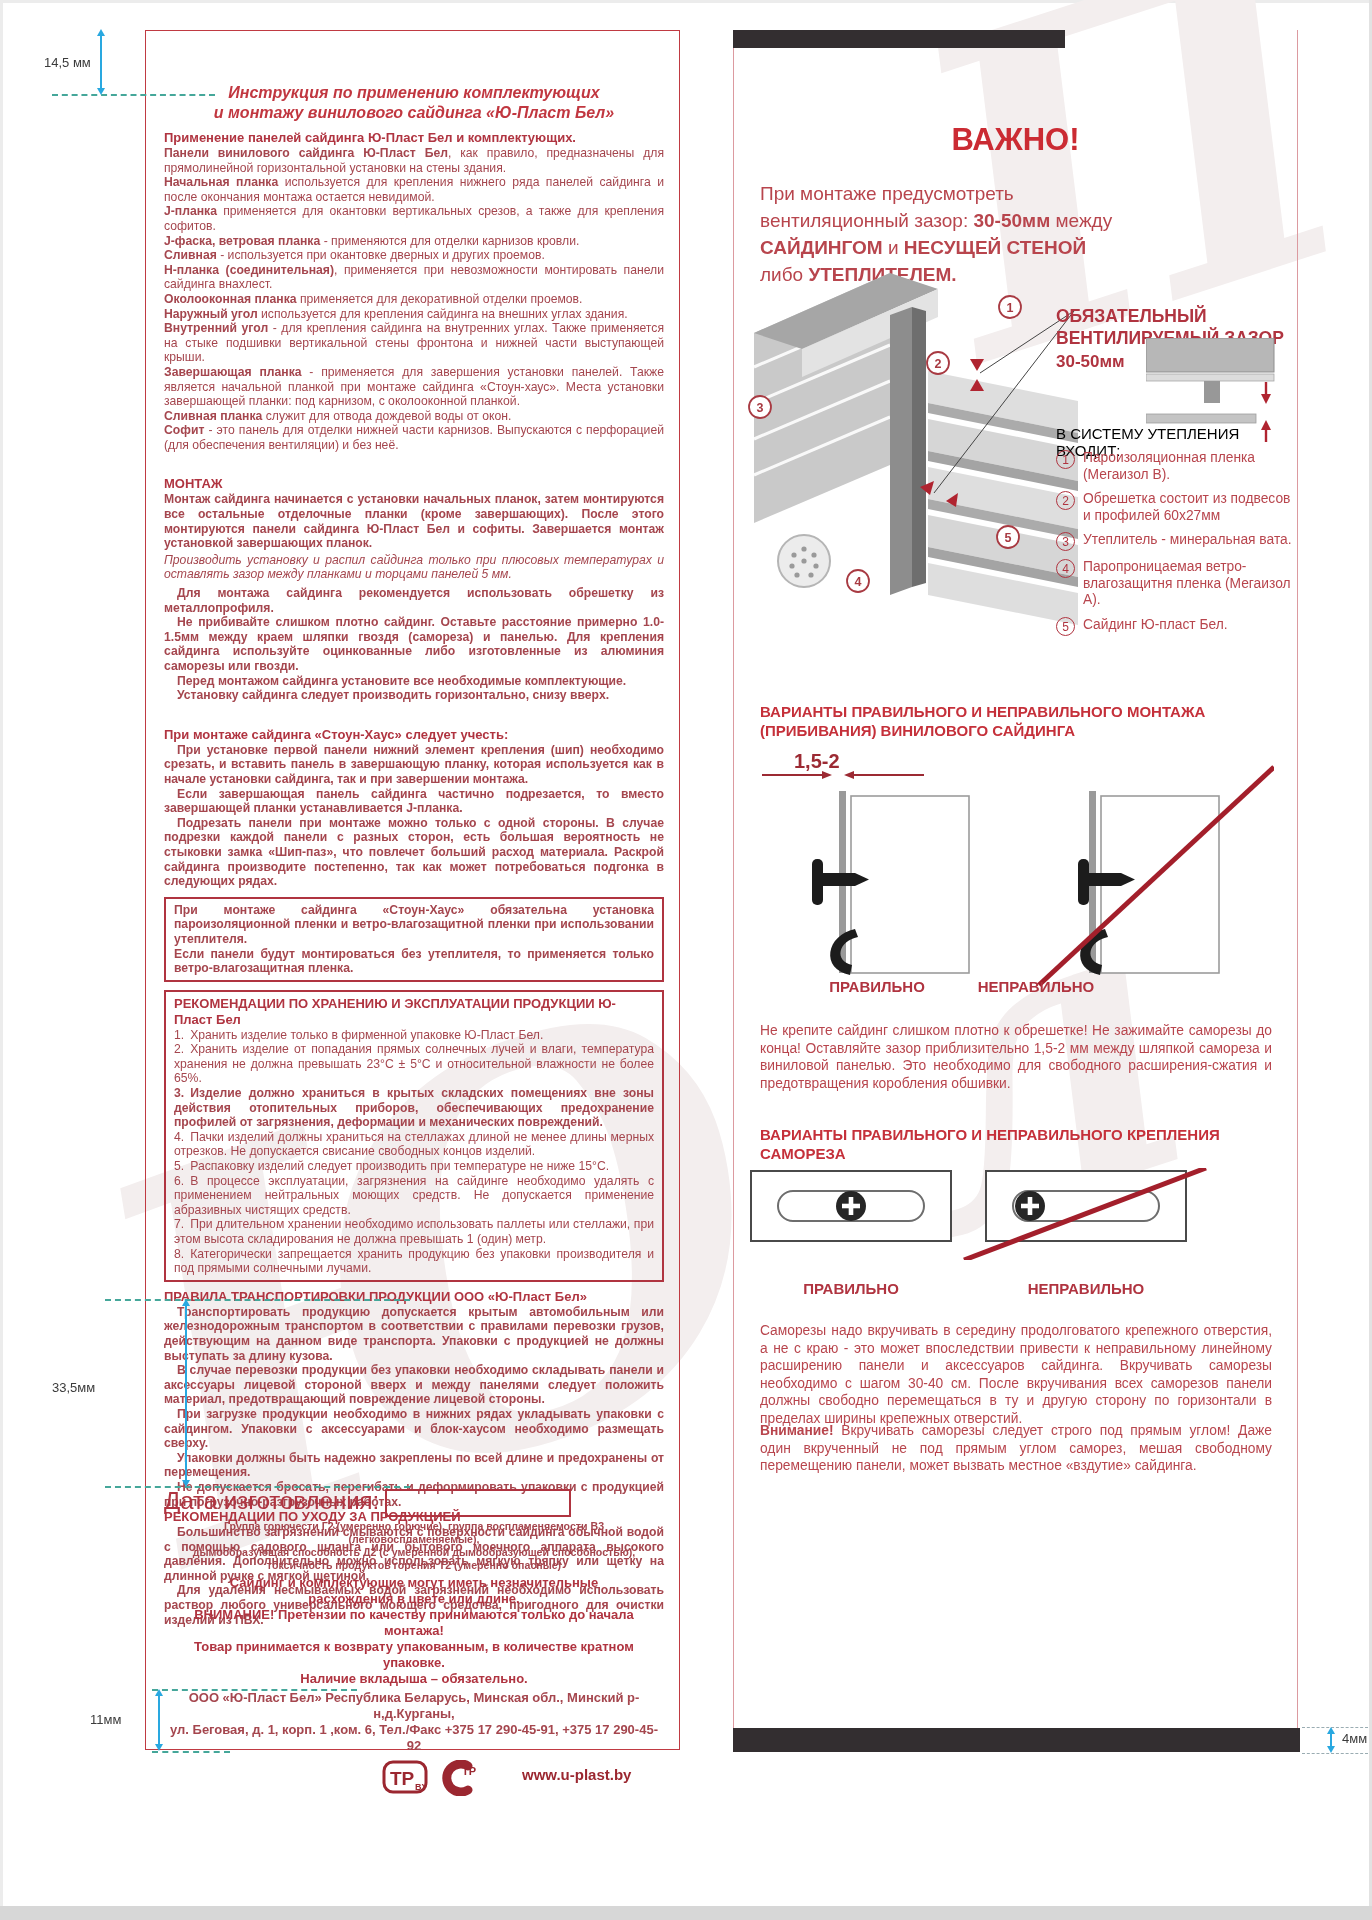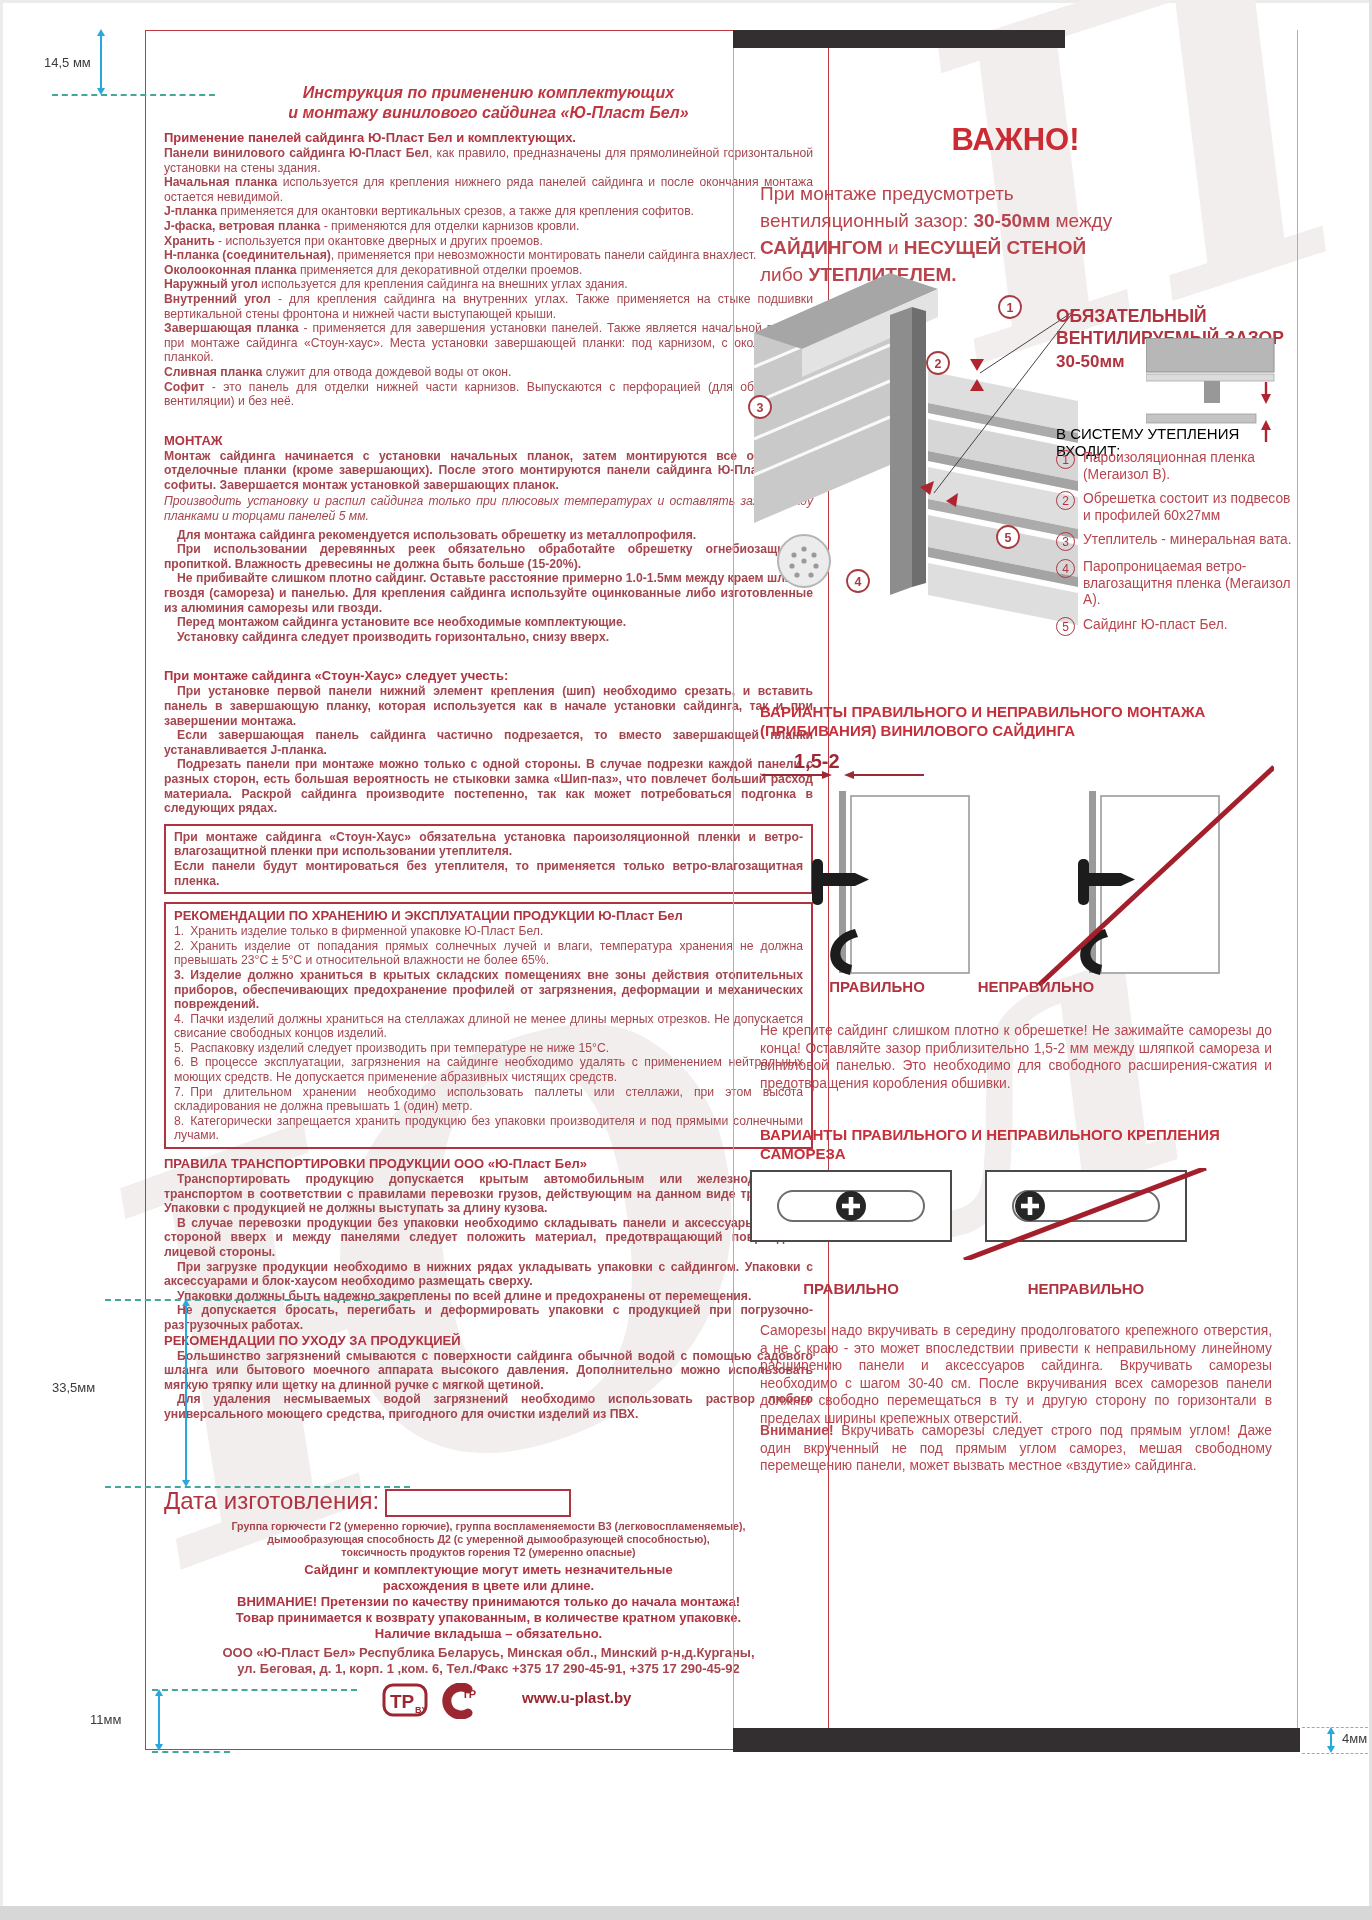--- a/index.html
+++ b/index.html
@@ -16,21 +16,21 @@
       font-style:italic;font-weight:bold;pointer-events:none;line-height:1;}
   
   .dimlab{position:absolute;z-index:5;color:#3b3b3b;font-size:13px;}
   .arrow-v{position:absolute;z-index:5;width:2px;background:#29a8e0;}
   .arrow-v::before,.arrow-v::after{content:"";position:absolute;left:-3px;border:4px solid transparent;}
   .arrow-v::before{top:-2px;border-top:none;border-bottom:7px solid #29a8e0;}
   .arrow-v::after{bottom:-2px;border-bottom:none;border-top:7px solid #29a8e0;}
   .dash-h{position:absolute;z-index:4;height:0;border-top:2px dashed #45a79a;}
   .dot-h{position:absolute;z-index:4;height:0;border-top:1px dashed #9aacb2;}
   
-  .panel-left{position:absolute;left:145px;top:30px;width:684px;height:1720px;z-index:2;
+  .panel-left{position:absolute;left:145px;top:30px;width:535px;height:1720px;z-index:2;
       border:1px solid #c03a42;box-sizing:border-box;padding:52px 15px 0 18px;
       color:#a5464e;background:transparent;}
   .lp-title{text-align:center;font-style:italic;font-weight:bold;font-size:16px;line-height:20px;
       color:#c13740;margin-bottom:7px;}
   .sec-head{font-weight:bold;font-size:13px;line-height:16px;color:#b03440;}
   .mt8{margin-top:24px;}
   .def,.body-para{margin:0;font-size:12.2px;line-height:14.6px;text-align:justify;}
   .def b{color:#a5464e;margin-top:8px;}
   .indent{text-indent:13px;}
   .bold-para{font-weight:bold;}
@@ -122,36 +122,35 @@
       <div>Инструкция по применению комплектующих</div>
       <div>и монтажу винилового сайдинга «Ю-Пласт Бел»</div>
     </div>
 
     <div class="sec-head">Применение панелей сайдинга Ю-Пласт Бел и комплектующих.</div>
     <div>
       <p class="def"><b>Панели винилового сайдинга Ю-Пласт Бел</b><span>, как правило, предназначены для прямолинейной горизонтальной установки на стены здания.</span></p>
         <p class="def"><b>Начальная планка</b><span> используется для крепления нижнего ряда панелей сайдинга и после окончания монтажа остается невидимой.</span></p>
         <p class="def"><b>J-планка</b><span> применяется для окантовки вертикальных срезов, а также для крепления софитов.</span></p>
         <p class="def"><b>J-фаска, ветровая планка</b><span> - применяются для отделки карнизов кровли.</span></p>
-        <p class="def"><b>Хранить</b><span> - используется при окантовке дверных и других проемов.</span></p>
+        <p class="def"><b>Сливная</b><span> - используется при окантовке дверных и других проемов.</span></p>
         <p class="def"><b>Н-планка (соединительная)</b><span>, применяется при невозможности монтировать панели сайдинга внахлест.</span></p>
         <p class="def"><b>Околооконная планка</b><span> применяется для декоративной отделки проемов.</span></p>
         <p class="def"><b>Наружный  угол</b><span> используется для крепления сайдинга на внешних углах здания.</span></p>
         <p class="def"><b>Внутренний угол</b><span> - для крепления сайдинга на внутренних углах. Также применяется на стыке подшивки вертикальной стены фронтона и нижней части выступающей крыши.</span></p>
         <p class="def"><b>Завершающая планка</b><span> - применяется для завершения установки панелей. Также является начальной планкой при монтаже сайдинга «Стоун-хаус». Места установки завершающей планки: под карнизом, с околооконной планкой.</span></p>
         <p class="def"><b>Сливная планка</b><span> служит для отвода дождевой воды от окон.</span></p>
         <p class="def"><b>Софит</b><span> - это панель для отделки нижней части карнизов. Выпускаются с перфорацией (для обеспечения вентиляции) и без неё.</span></p>
     </div>
 
     <div class="sec-head mt8">МОНТАЖ</div>
     <p class="body-para bold-para">Монтаж сайдинга начинается с установки начальных планок, затем монтируются все остальные отделочные планки (кроме завершающих). После этого монтируются панели сайдинга Ю-Пласт Бел и софиты.  Завершается монтаж установкой завершающих планок.</p>
     <p class="body-para italic-para">Производить установку и распил сайдинга только при плюсовых температурах и оставлять зазор между планками и торцами панелей 5 мм.</p>
     <div>
       <p class="body-para indent bold-item">Для монтажа сайдинга рекомендуется использовать обрешетку из металлопрофиля.</p>
-        <p class="body-para indent bold-item">При использовании деревянных реек обязательно обработайте обрешетку огнебиозащитной пропиткой. Влажность древесины не должна быть больше (15-20%).</p>
         <p class="body-para indent bold-item">Не прибивайте слишком плотно сайдинг. Оставьте расстояние примерно 1.0-1.5мм между краем шляпки гвоздя (самореза) и панелью. Для крепления сайдинга используйте оцинкованные либо изготовленные из алюминия саморезы или гвозди.</p>
         <p class="body-para indent bold-item">Перед монтажом сайдинга установите все необходимые комплектующие.</p>
         <p class="body-para indent bold-item">Установку сайдинга следует производить горизонтально, снизу вверх.</p>
     </div>
 
     <div class="sec-head mt8">При монтаже сайдинга «Стоун-Хаус» следует учесть:</div>
     <div>
       <p class="body-para indent bold-item">При установке первой панели нижний элемент крепления (шип) необходимо срезать, и вставить панель в завершающую планку, которая используется как в начале установки сайдинга, так и при завершении монтажа.</p>
         <p class="body-para indent bold-item">Если завершающая панель сайдинга частично подрезается, то вместо завершающей планки устанавливается J-планка.</p>
         <p class="body-para indent bold-item">Подрезать панели при монтаже можно только с одной стороны. В случае подрезки каждой панели с разных сторон, есть большая вероятность не стыковки замка «Шип-паз», что повлечет больший расход материала. Раскрой сайдинга производите постепенно, так как может потребоваться подгонка в следующих рядах.</p>

